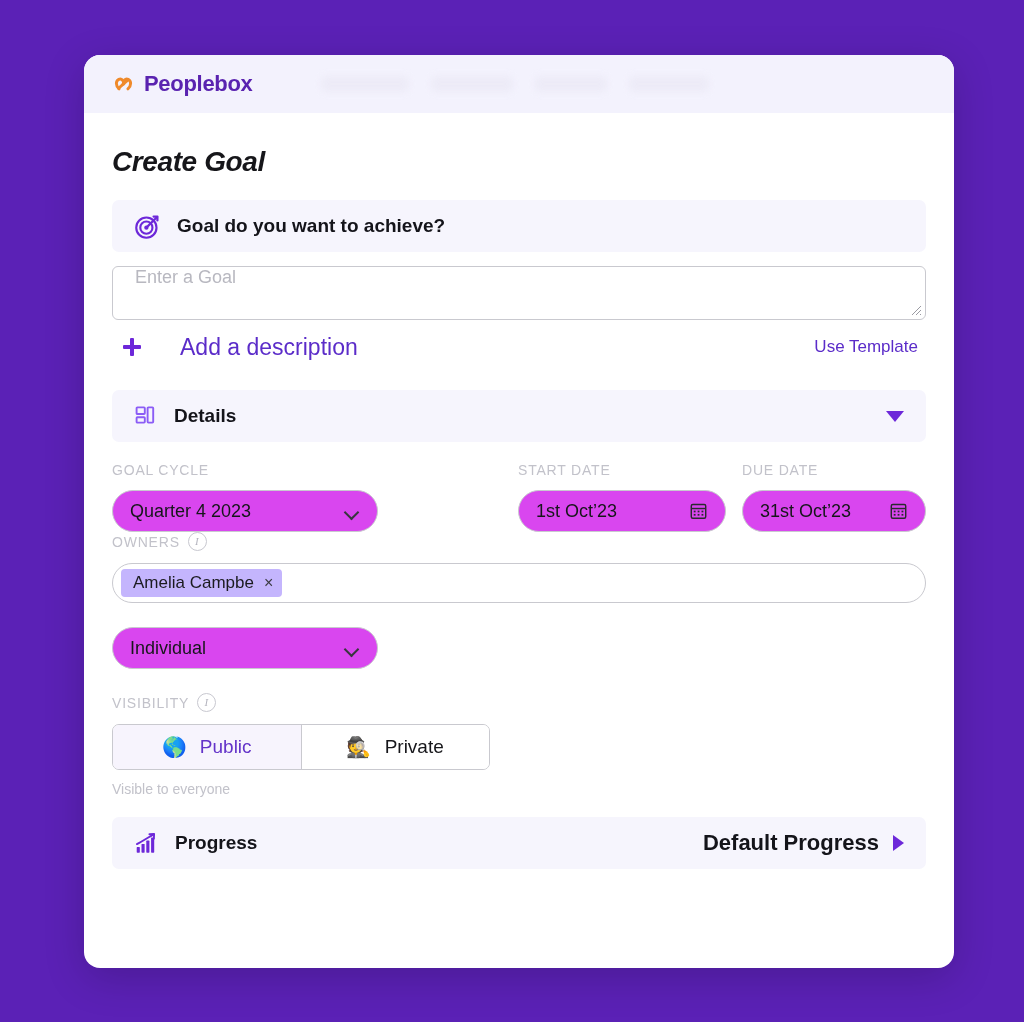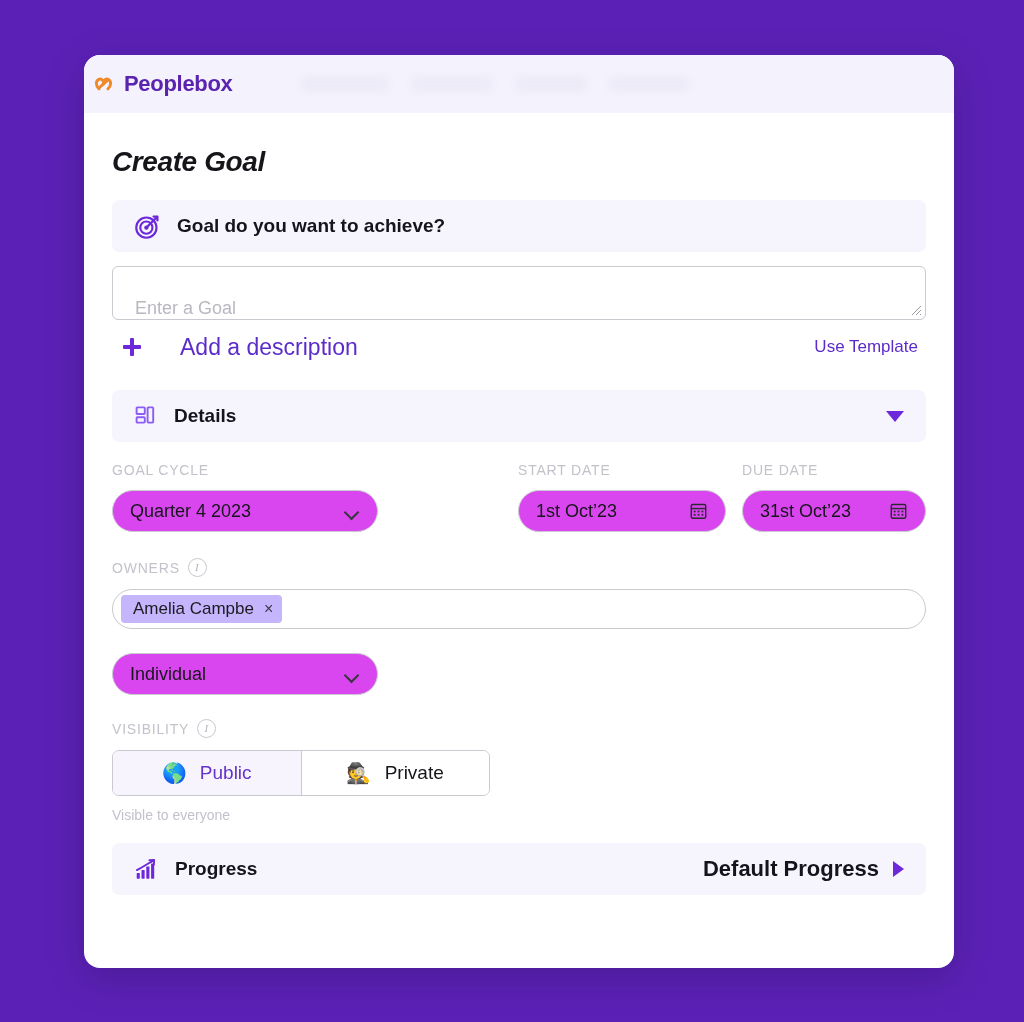--- a/index.html
+++ b/index.html
@@ -29,21 +29,21 @@
     overflow: hidden;
     box-shadow: 0 10px 40px rgba(0,0,0,0.18);
   }
   
   .appbar {
     position: relative;
     height: 58px;
     background: #f3f2fd;
     display: flex;
     align-items: center;
-    padding: 0 8px;
+    padding: 0 28px;
   }
   .brand {
     display: flex;
     align-items: center;
     gap: 9px;
   }
   .brand-mark {
     width: 23px;
     height: 23px;
     flex: 0 0 auto;
@@ -118,21 +118,21 @@
   }
   
   .goal-input {
     position: relative;
     margin-top: 14px;
     height: 54px;
     border: 1px solid #c9c9cf;
     border-radius: 6px;
     box-sizing: border-box;
     display: flex;
-    align-items: flex-end;
+    align-items: flex-start;
     padding: 0 22px;
   }
   .goal-placeholder {
     font-size: 18px;
     color: #b8b8c0;
   }
   .resize-grip {
     position: absolute;
     right: 3px;
     bottom: 3px;
@@ -289,21 +289,21 @@
     color: #6434c9;
     border-right: 1px solid #c9c9cf;
   }
   .vis-emoji { font-size: 20px; line-height: 1; }
   .vis-hint {
     margin-top: 11px;
     font-size: 14px;
     color: #c2c2ca;
   }
   .mt-goaltype { margin-top: 24px; }
-  .mt-owners { margin-top: 26px; }
+  .mt-owners { }
   .mt-vis { margin-top: 24px; }
   .bar-progress { margin-top: 20px; }
 </style>
 </head>
 <body>
 
 <div class="stage">
   <div class="card">
 
     <div class="appbar">

